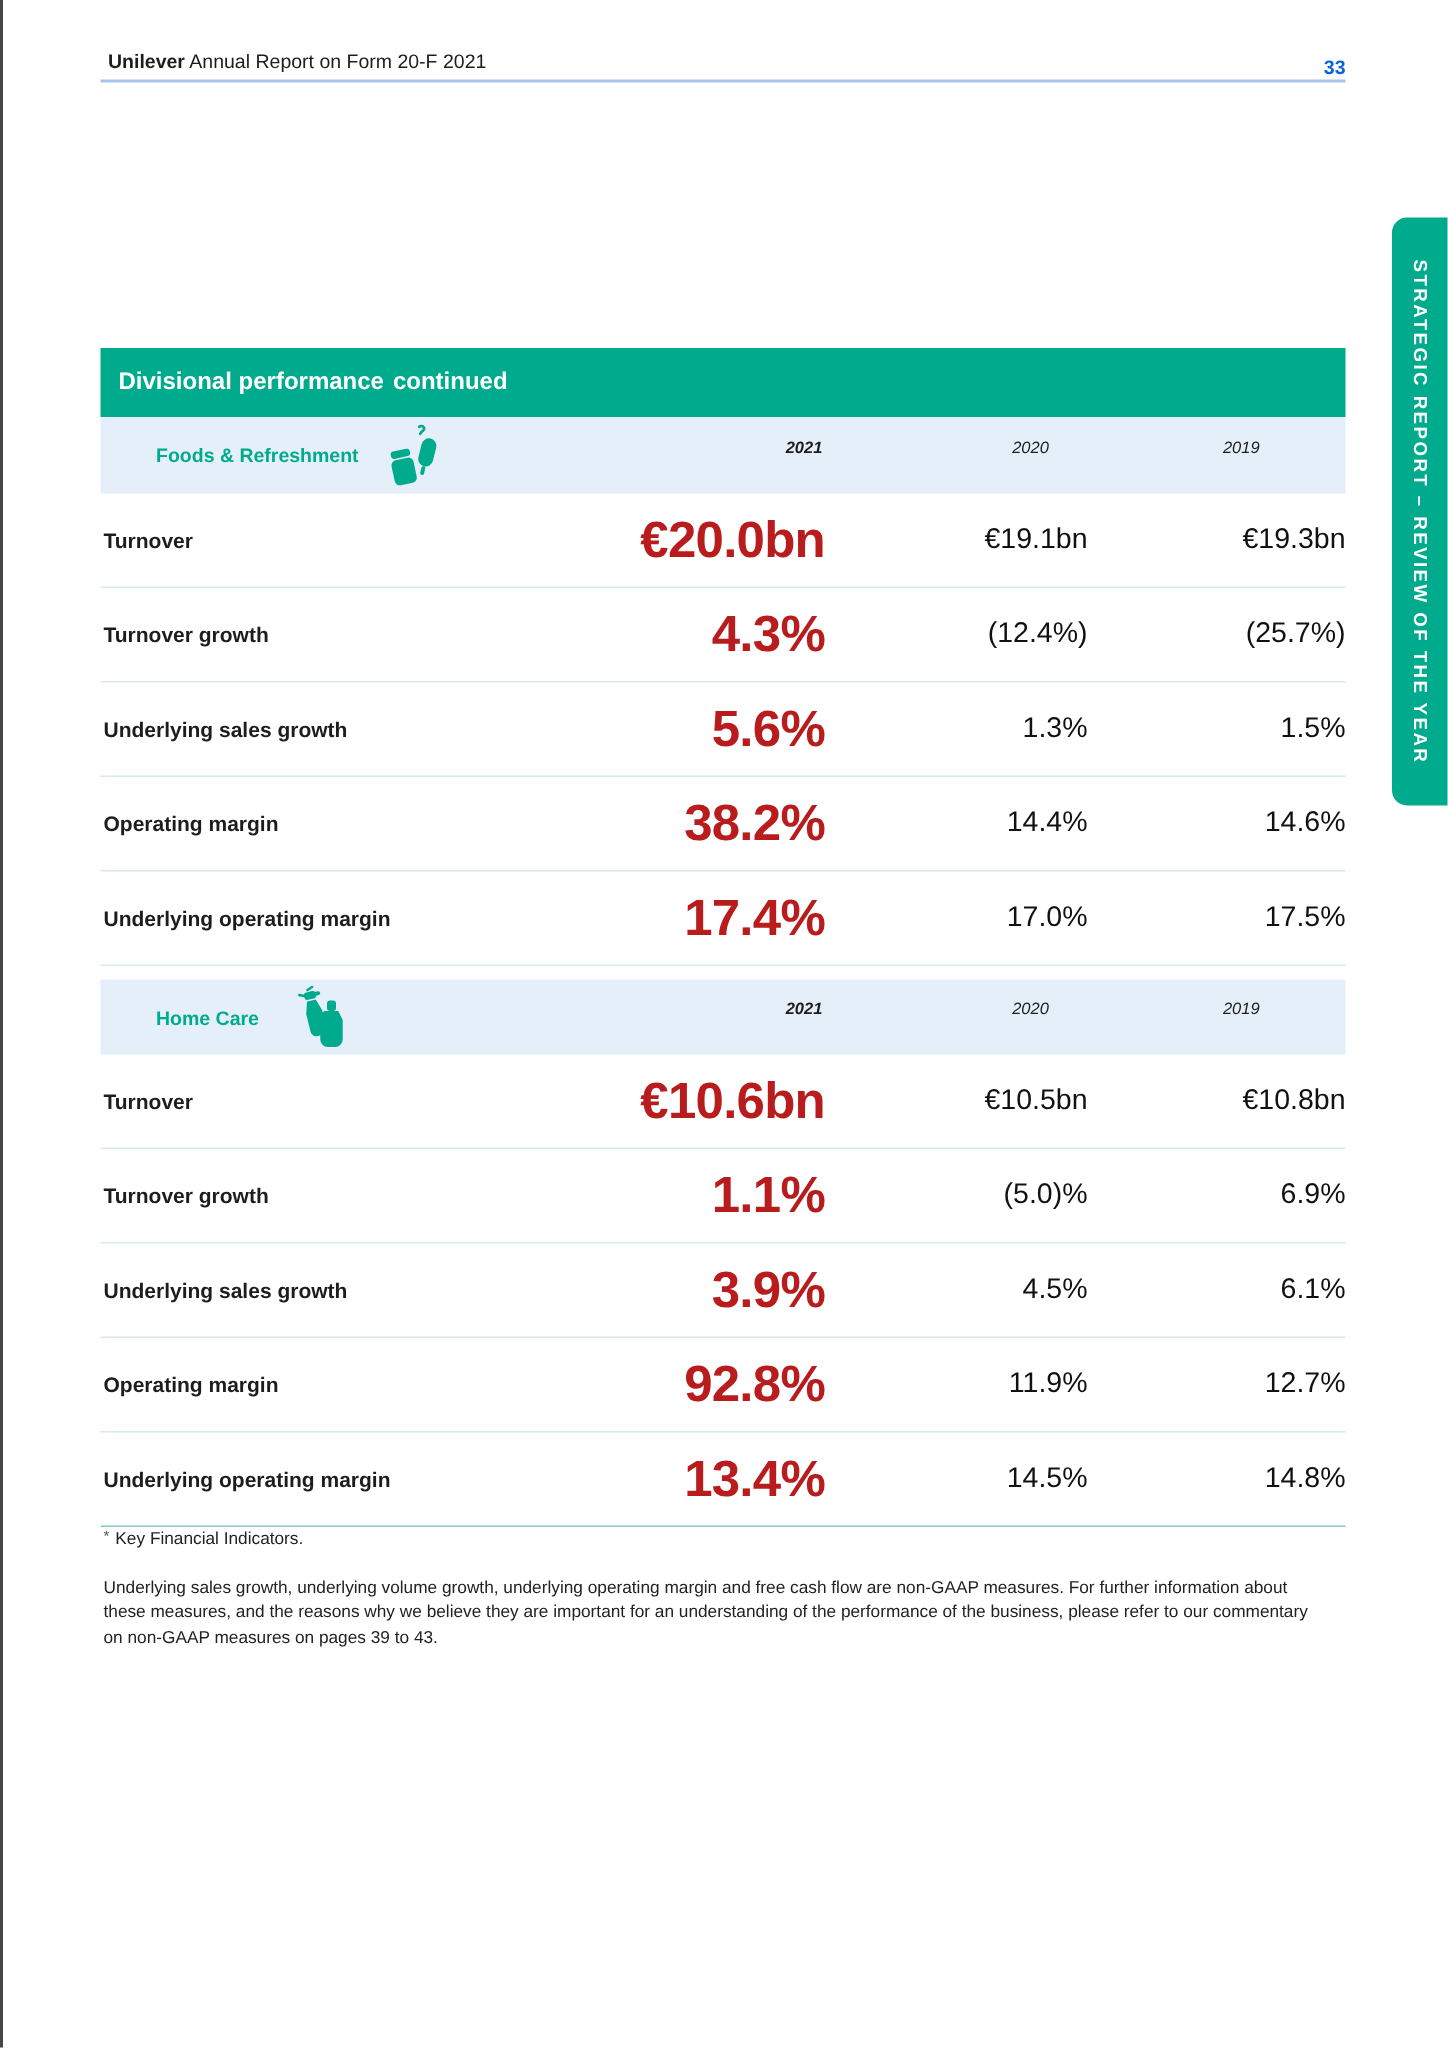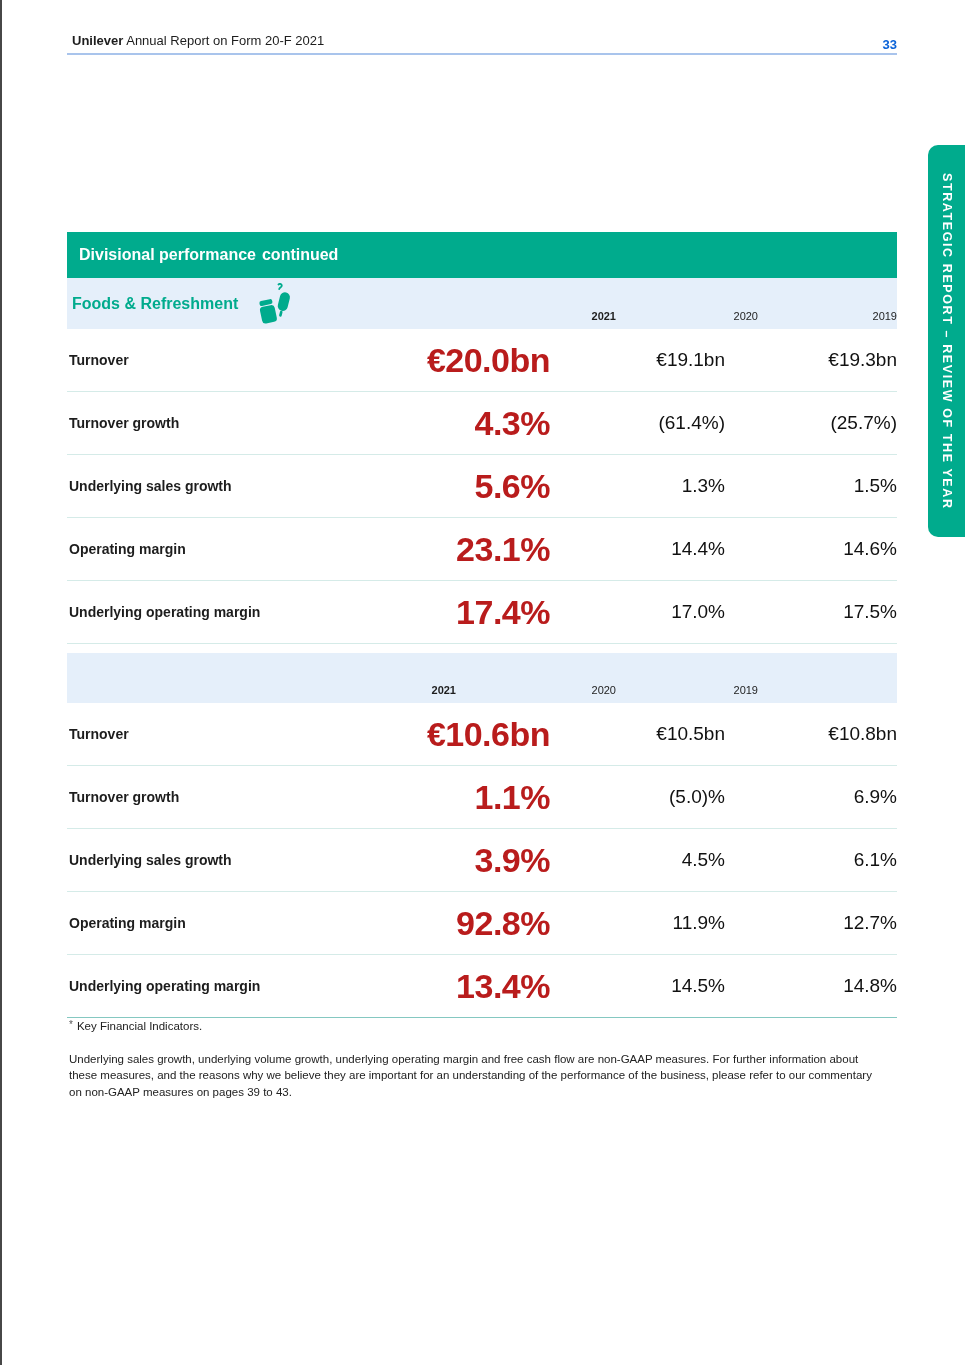--- a/index.html
+++ b/index.html
@@ -34,23 +34,23 @@
   .banner .t-reg{font-weight:600;}
   .banner .t-bold{font-weight:800;margin-left:6px;}
 
   .grid{display:grid;grid-template-columns:1fr 160px 142px 139px;}
 
   .band{
     background:#e5effa;height:51px;align-items:center;
     padding-left:5px;box-sizing:border-box;
   }
   .band .title-cell{display:flex;align-items:center;gap:18px;}
-  .section-title{color:#00ab8d;font-weight:800;font-size:16px;}
+  .section-title{color:#00ab8d;font-weight:800;font-size:13px;margin-left:32px;}
   .sec-icon{flex:0 0 auto;}
-  .year{align-self:end;padding-bottom:7px;text-align:right;font-size:11px;color:#1d1d1d;}
+  .year{align-self:end;padding-bottom:24px;text-align:center;font-size:11px;color:#1d1d1d;font-style:italic;}
   .year.y-first{font-weight:700;}
 
   .row{height:62px;align-items:center;border-bottom:1px solid #d5ebe8;gap:33px;}
   .row .label{font-size:14px;font-weight:700;padding-left:2px;}
   .row .v1{text-align:right;font-size:34px;font-weight:800;color:#b91c1c;letter-spacing:-0.5px;}
   .row .v2,.row .v3{text-align:right;font-size:19px;font-weight:400;color:#111111;}
   .section.home-care .band{margin-top:9px;height:50px;}
   .section.home-care .row:last-child{border-bottom:1px solid #85c8c1;}
 
   
@@ -107,45 +107,60 @@
 
     <div class="row grid">
       <div class="label">Turnover</div>
       <div class="v1">€20.0bn</div>
       <div class="v2">€19.1bn</div>
       <div class="v3">€19.3bn</div>
     </div>
     <div class="row grid">
       <div class="label">Turnover growth</div>
       <div class="v1">4.3%</div>
-      <div class="v2">(61.4%)</div>
+      <div class="v2">(12.4%)</div>
       <div class="v3">(25.7%)</div>
     </div>
     <div class="row grid">
       <div class="label">Underlying sales growth</div>
       <div class="v1">5.6%</div>
       <div class="v2">1.3%</div>
       <div class="v3">1.5%</div>
     </div>
     <div class="row grid">
       <div class="label">Operating margin</div>
-      <div class="v1">23.1%</div>
+      <div class="v1">38.2%</div>
       <div class="v2">14.4%</div>
       <div class="v3">14.6%</div>
     </div>
     <div class="row grid">
       <div class="label">Underlying operating margin</div>
       <div class="v1">17.4%</div>
       <div class="v2">17.0%</div>
       <div class="v3">17.5%</div>
     </div>
   </div>
 
   <div class="section home-care">
     <div class="band grid">
+      <div class="title-cell">
+        <span class="section-title">Home Care</span>
+        <svg class="sec-icon" width="40" height="42" viewBox="0 0 40 42">
+          <g fill="#00ab8d">
+            <path d="M14 3l3-2M12 7l-3.4-.6" fill="none" stroke="#00ab8d" stroke-width="1.8" stroke-linecap="round"></path>
+            <g transform="rotate(-14 18 20)">
+              <rect x="15" y="4" width="8" height="5" rx="2"></rect>
+              <rect x="21" y="5" width="5" height="2.6" rx="1.3"></rect>
+              <path d="M16 10h6l2.5 8v12a4 4 0 0 1-4 4h-3a4 4 0 0 1-4-4V18z"></path>
+            </g>
+            <rect x="27" y="10" width="6" height="7" rx="2"></rect>
+            <path d="M25.5 17h9a0 0 0 0 1 3 6v13a5 5 0 0 1-5 5h-5a5 5 0 0 1-5-5V23a6 6 0 0 1 3-6z"></path>
+          </g>
+        </svg>
+      </div>
       <div class="year y-first">2021</div>
       <div class="year">2020</div>
       <div class="year">2019</div>
     </div>
 
     <div class="row grid">
       <div class="label">Turnover</div>
       <div class="v1">€10.6bn</div>
       <div class="v2">€10.5bn</div>
       <div class="v3">€10.8bn</div>

